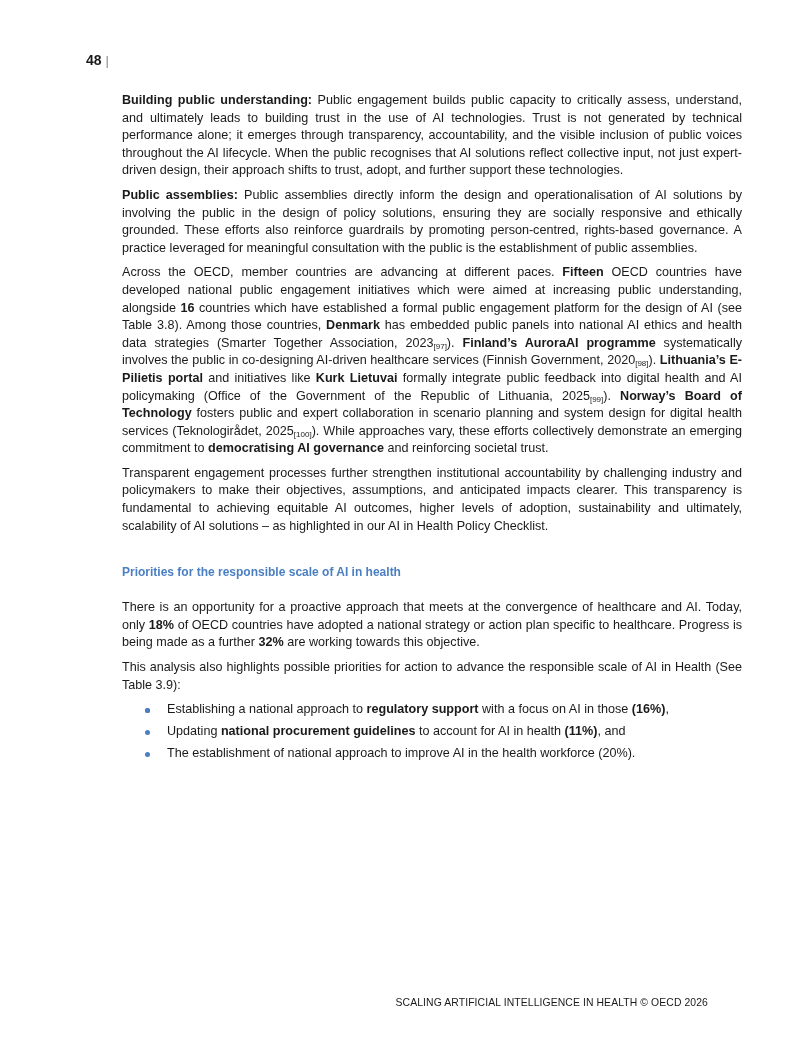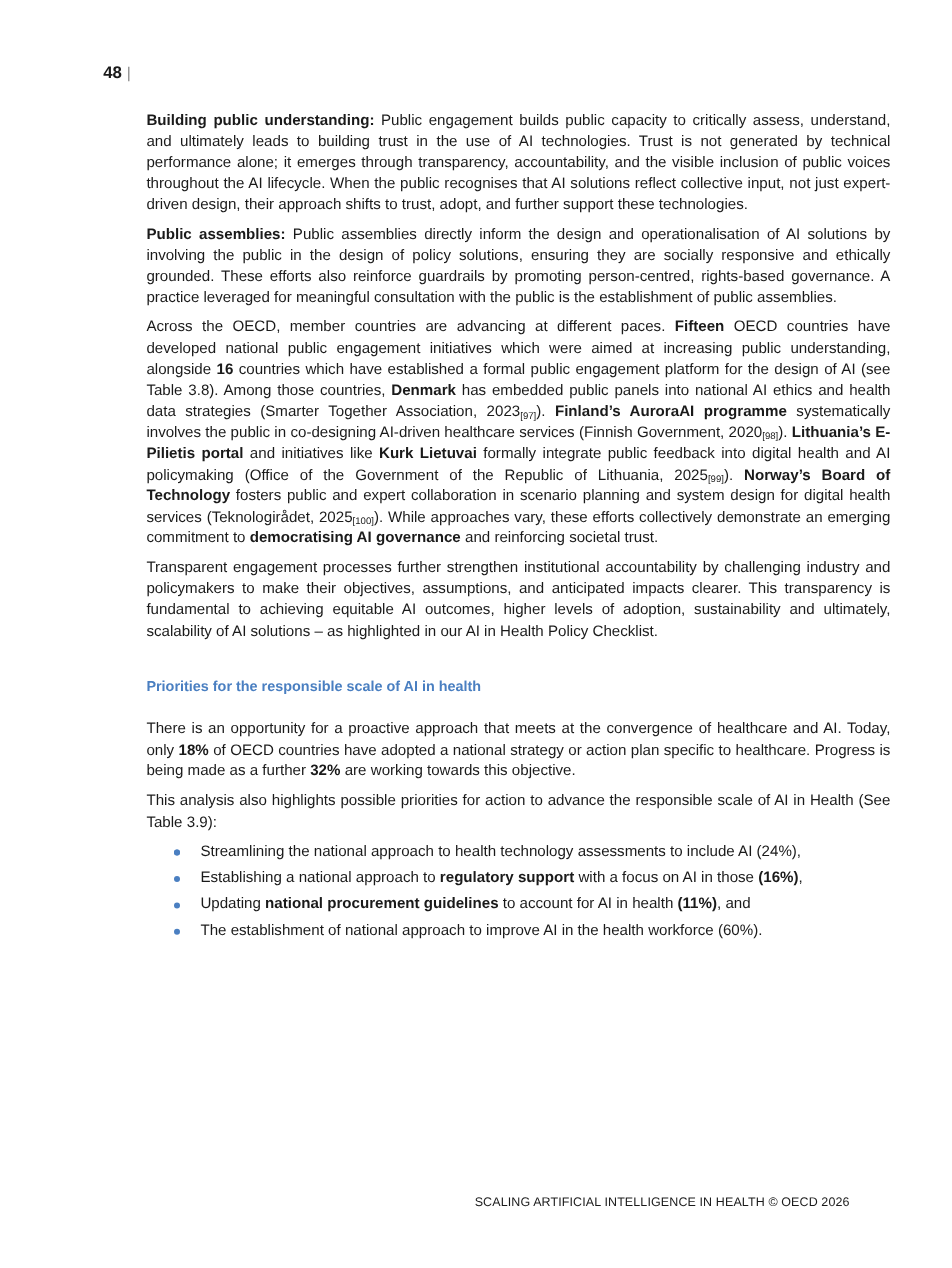--- a/index.html
+++ b/index.html
@@ -34,20 +34,19 @@
   <p>Transparent engagement processes further strengthen institutional accountability by challenging industry and policymakers to make their objectives, assumptions, and anticipated impacts clearer. This transparency is fundamental to achieving equitable AI outcomes, higher levels of adoption, sustainability and ultimately, scalability of AI solutions – as highlighted in our AI in Health Policy Checklist.</p>
 
   <h2>Priorities for the responsible scale of AI in health</h2>
 
   <p><span>There is an opportunity for a proactive approach that meets at the convergence of healthcare and AI. Today, only </span><b>18%</b><span> of OECD countries have adopted a national strategy or action plan specific to healthcare. Progress is being made as a further </span><b>32%</b><span> are working towards this objective.</span></p>
 
   <p>This analysis also highlights possible priorities for action to advance the responsible scale of AI in Health (See Table 3.9):</p>
 
   <ul>
     <li><span class="bullet"></span><b></b><span></span><b></b><span></span></li>
-    <li><span class="bullet"></span><span>Streamlining the national approach to health technology assessments to include AI (24%),</span><b></b><span></span><b></b><span></span></li>
     <li><span class="bullet"></span><span>Establishing a national approach to </span><b>regulatory support</b><span> with a focus on AI in those </span><b>(16%)</b><span>,</span></li>
     <li><span class="bullet"></span><span>Updating </span><b>national procurement guidelines</b><span> to account for AI in health </span><b>(11%)</b><span>, and</span></li>
-    <li><span class="bullet"></span><span>The establishment of national approach to improve AI in the health workforce (60%).</span><b></b><span></span><b></b><span></span></li>
+    <li><span class="bullet"></span><span>The establishment of national approach to improve AI in the health workforce (20%).</span><b></b><span></span><b></b><span></span></li>
   </ul>
 </div>
 
 <div class="footer">SCALING ARTIFICIAL INTELLIGENCE IN HEALTH © OECD 2026</div>
 
 </body></html>

